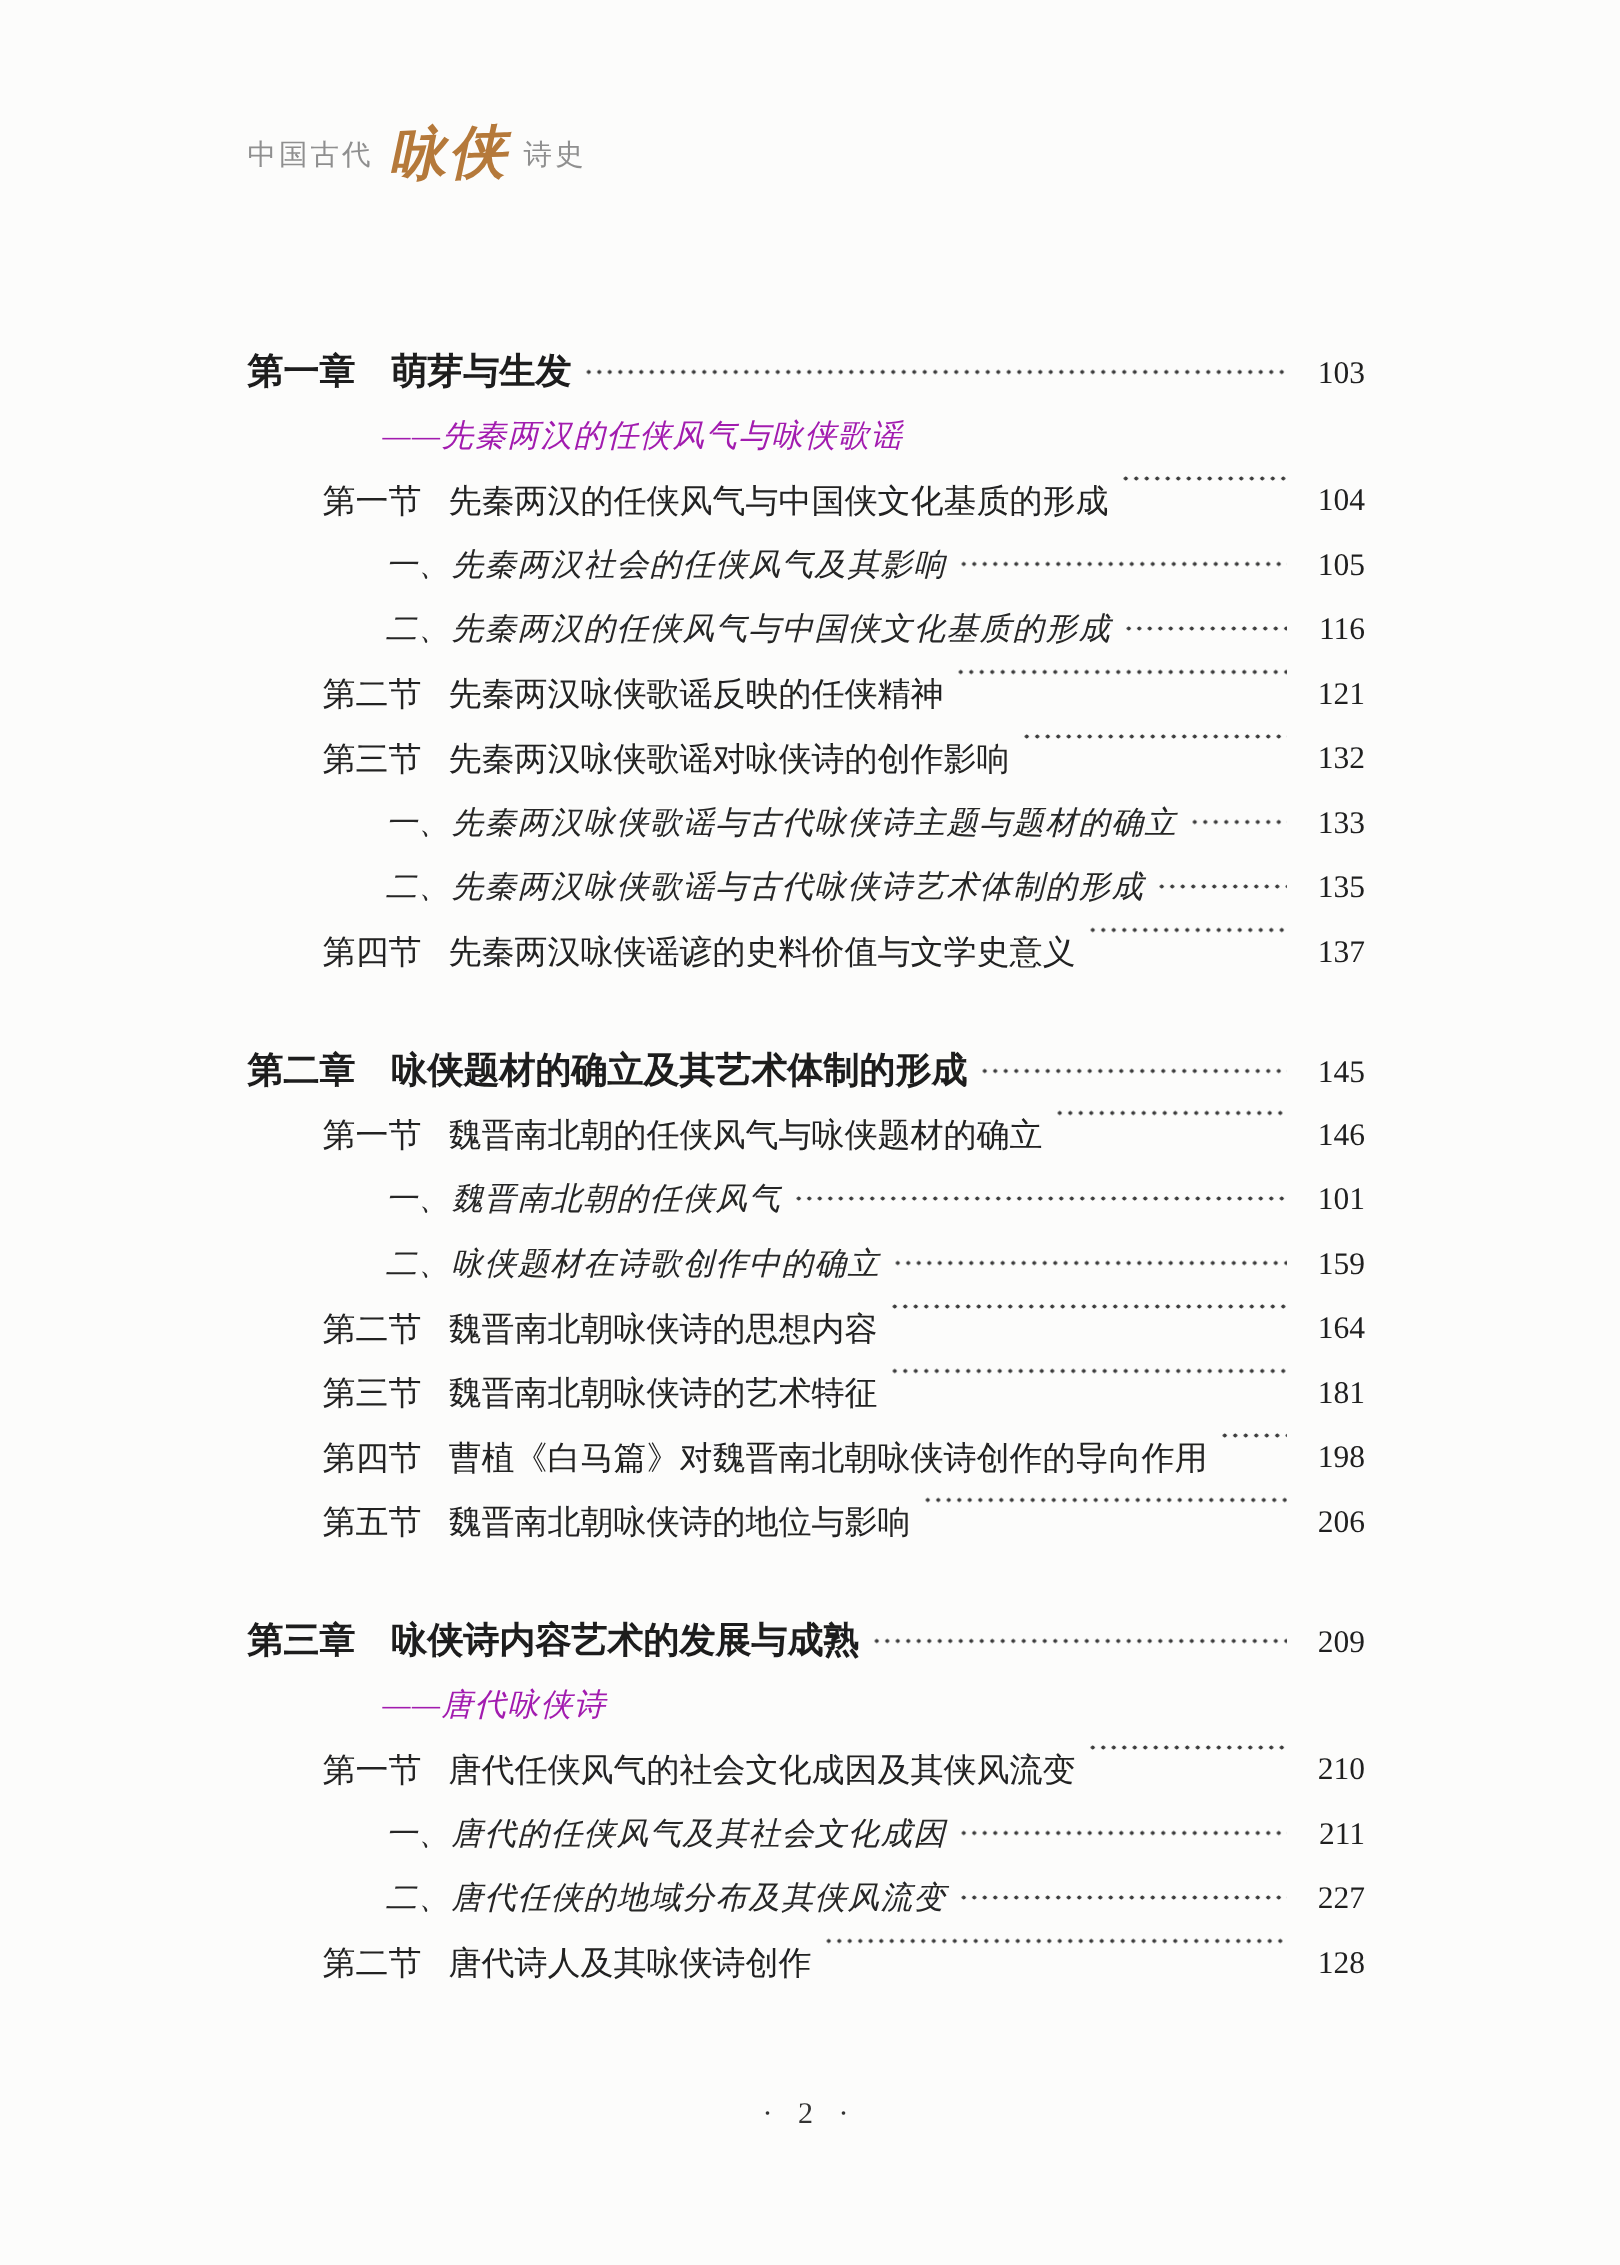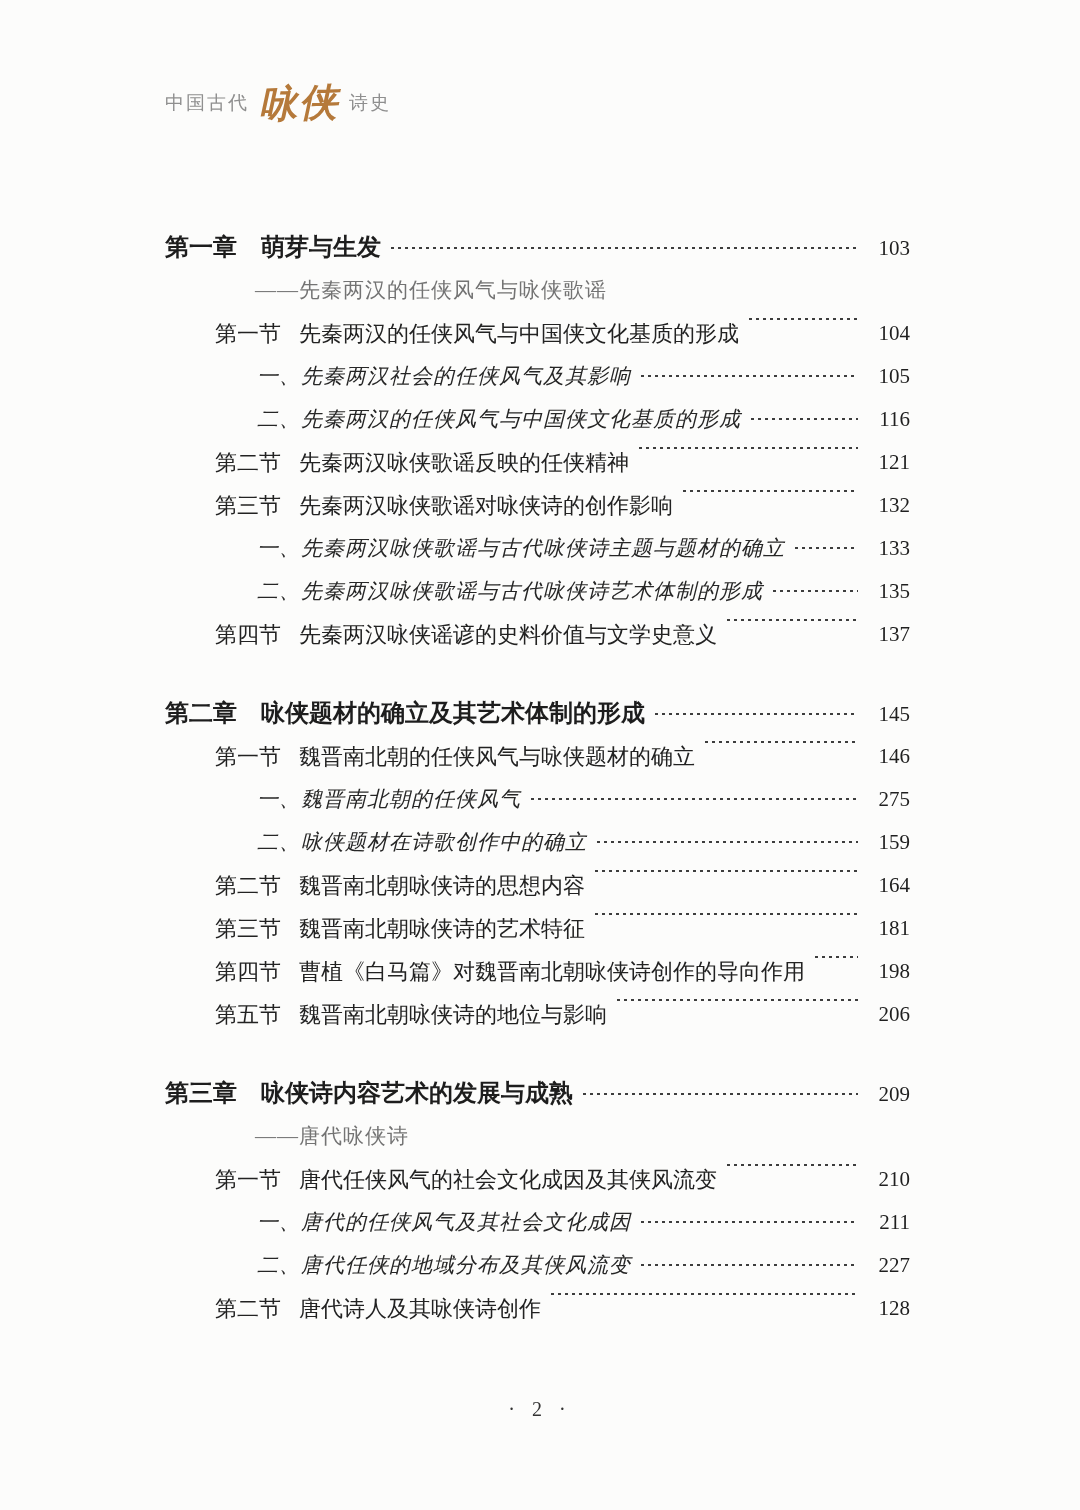--- a/index.html
+++ b/index.html
@@ -41,27 +41,27 @@
   .chapter-block + .chapter-block { margin-top:36px; }
 
   .row {
     display:flex; align-items:baseline;
     height:43px; line-height:43px;
     white-space:nowrap;
   }
 
   .chapter-row .label,
   .chapter-row .title {
-    font-family:Liberation Serif, serif;
+    font-family:Liberation Sans, sans-serif;
     font-weight:700; font-size:24px; color:#1d1d1d;
   }
   .chapter-row .label { margin-right:24px; }
 
   .subtitle-row .subtitle-text {
-    font-size:21px; color:#737373;
+    font-style:italic; font-size:21px; color:#a21caf;
     padding-left:90px; letter-spacing:1px;text-align:center;
   }
 
   .section-row { padding-left:50px;align-items:center; }
   .section-row .label, .section-row .title {
     font-size:22px; color:#222;
   }
   .section-row .label { margin-right:18px; }
 
   .sub-row { padding-left:92px; }
@@ -176,21 +176,21 @@
         <div class="row section-row">
           <span class="label">第一节</span>
           <span class="title">魏晋南北朝的任侠风气与咏侠题材的确立</span>
           <div class="leader"></div>
           <span class="pageno">146</span>
         </div>
         <div class="row sub-row">
           <span class="label">一、</span>
           <span class="title">魏晋南北朝的任侠风气</span>
           <div class="leader"></div>
-          <span class="pageno">275</span>
+          <span class="pageno">101</span>
         </div>
         <div class="row sub-row">
           <span class="label">二、</span>
           <span class="title">咏侠题材在诗歌创作中的确立</span>
           <div class="leader"></div>
           <span class="pageno">159</span>
         </div>
         <div class="row section-row">
           <span class="label">第二节</span>
           <span class="title">魏晋南北朝咏侠诗的思想内容</span>

